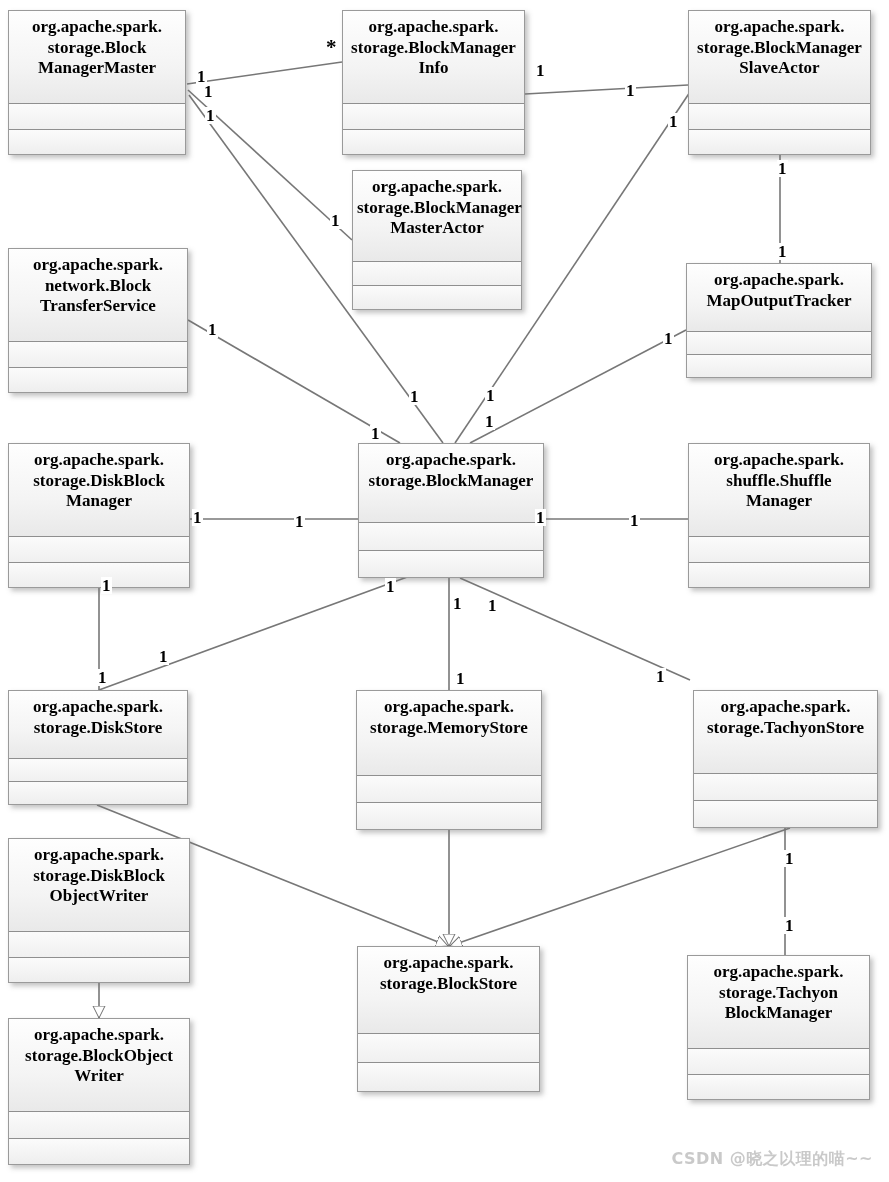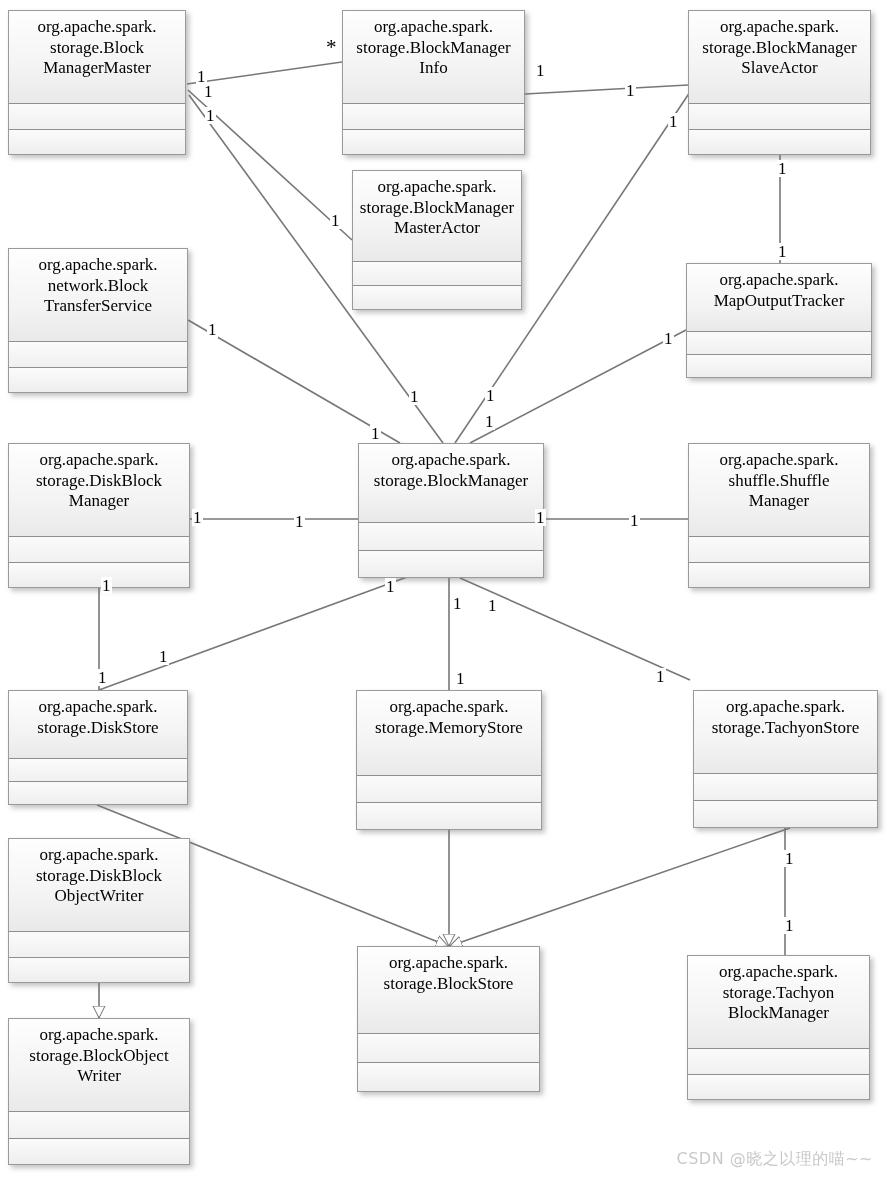--- a/index.html
+++ b/index.html
@@ -9,20 +9,21 @@
   }
   body {
     font-family: "Liberation Serif", "DejaVu Serif", serif;
   }
   #canvas {
     position: relative;
     width: 889px;
     height: 1182px;
     background: #ffffff;
     overflow: hidden;
+    font-weight: bold;
   }
   #edges {
     position: absolute;
     left: 0;
     top: 0;
     width: 889px;
     height: 1182px;
     pointer-events: none;
   }
   .uml-class {

